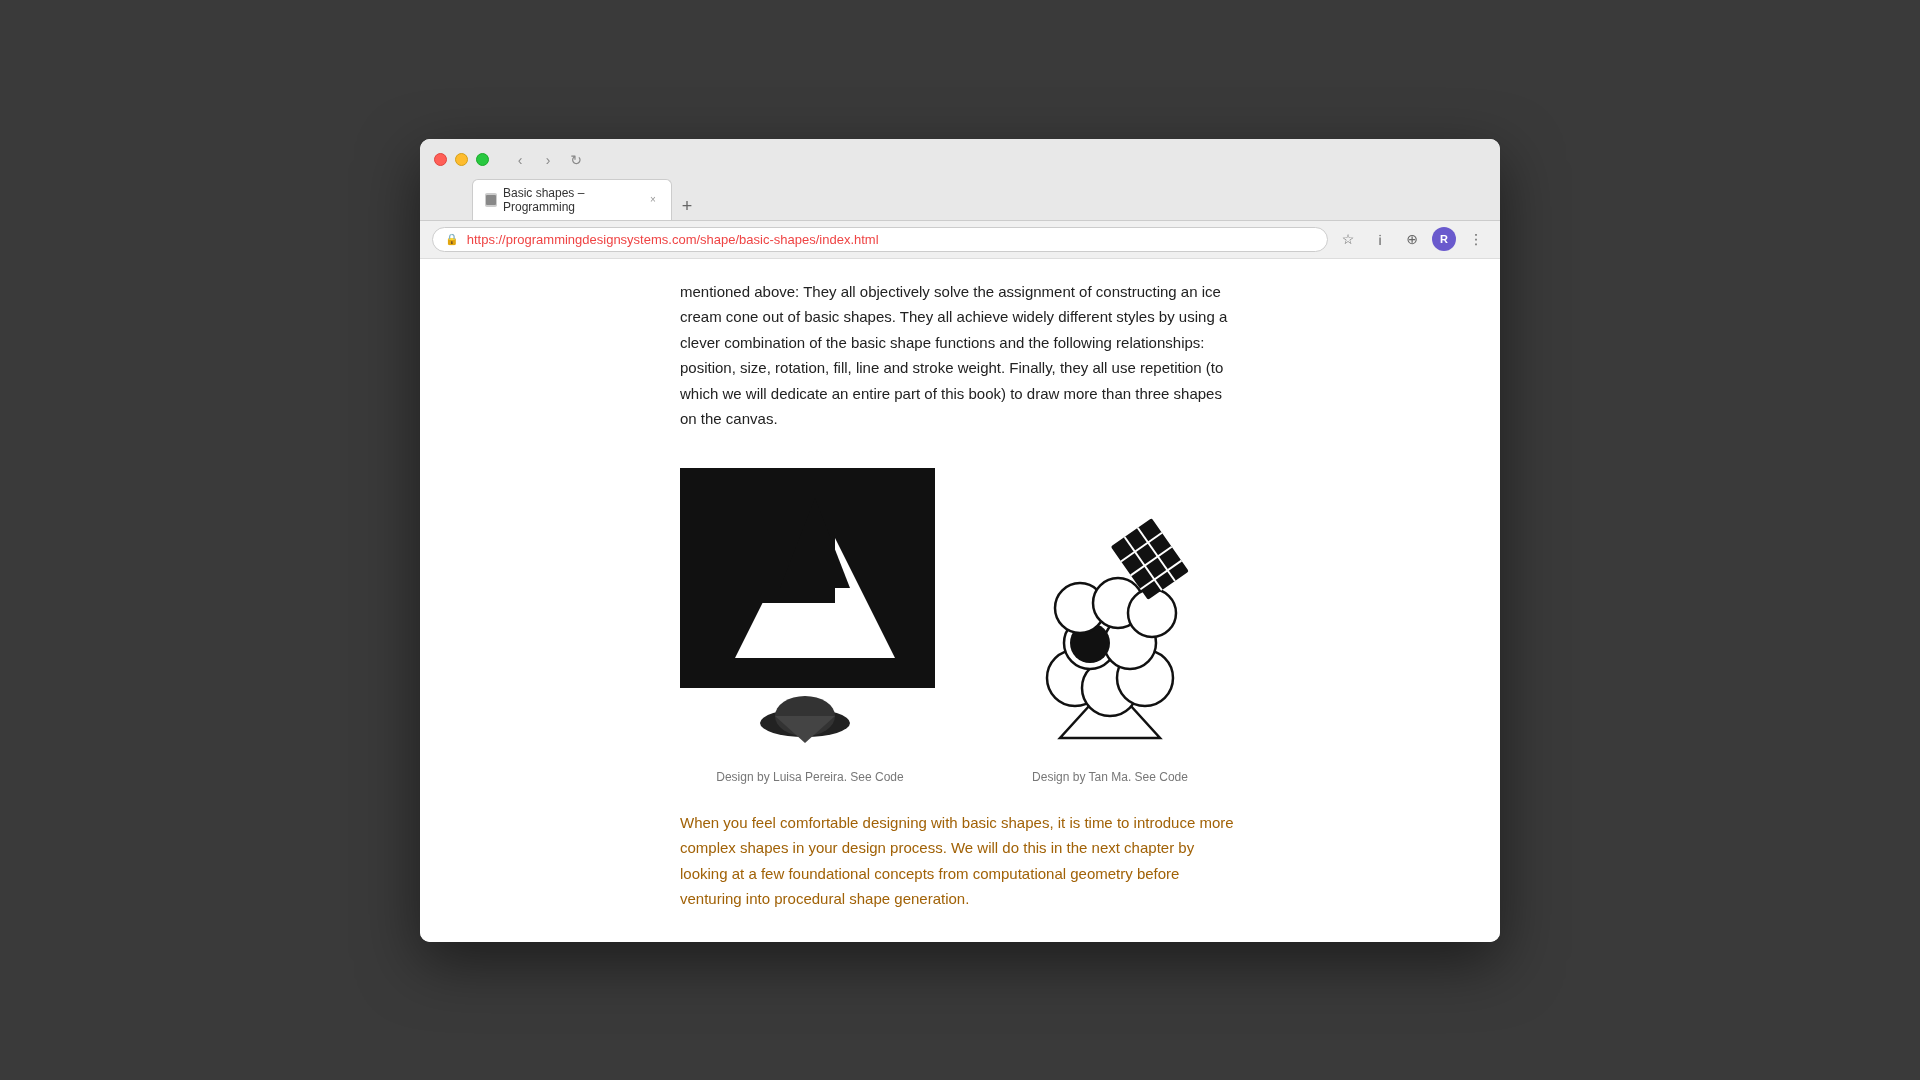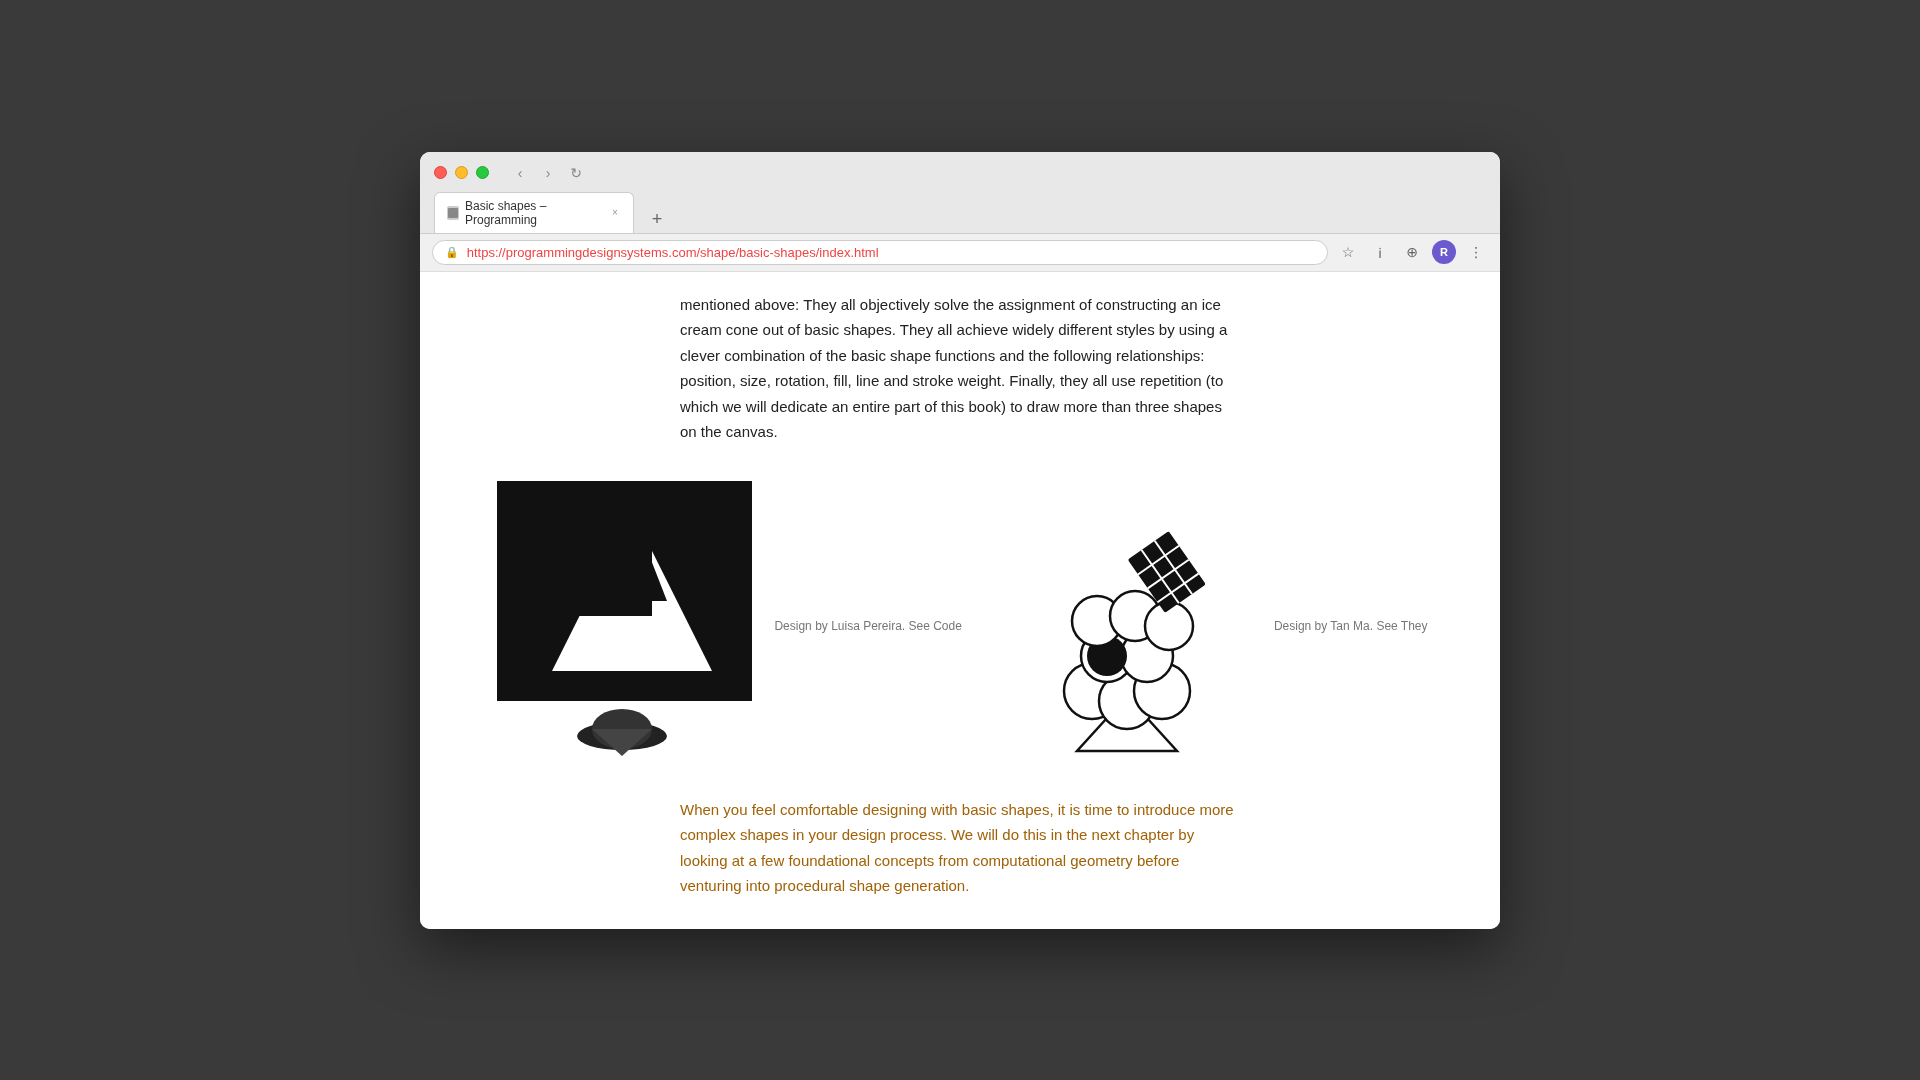--- a/index.html
+++ b/index.html
@@ -60,22 +60,23 @@
       background: none;
       border: none;
       cursor: pointer;
       color: #888;
       font-size: 14px;
     }
 
     .browser-tabs {
       display: flex;
       align-items: flex-end;
-      gap: 10px;
+      gap: 2px;
       margin-top: 4px;
+      margin-left: 38px;
     }
 
     .tab {
       display: flex;
       align-items: center;
       gap: 6px;
       padding: 6px 12px;
       background: #fff;
       border-radius: 6px 6px 0 0;
       font-size: 12px;
@@ -202,21 +203,21 @@
     .images-section {
       display: flex;
       gap: 30px;
       justify-content: center;
       padding: 20px 0 10px;
       align-items: flex-end;
     }
 
     .image-column {
       display: flex;
-      flex-direction: row;
+      flex-direction: column;
       align-items: center;
       gap: 12px;
     }
 
     .image-box {
       width: 270px;
       height: 290px;
       display: flex;
       align-items: center;
       justify-content: center;
@@ -339,21 +340,21 @@
 
               <line x1="130" y1="78" x2="180" y2="78" stroke="white" stroke-width="2"></line>
               <line x1="130" y1="95" x2="180" y2="95" stroke="white" stroke-width="2"></line>
               <line x1="130" y1="112" x2="180" y2="112" stroke="white" stroke-width="2"></line>
               <line x1="147" y1="60" x2="147" y2="125" stroke="white" stroke-width="2"></line>
               <line x1="163" y1="60" x2="163" y2="125" stroke="white" stroke-width="2"></line>
             </g>
           </svg>
         </div>
         <div class="caption">
-          <span>Design by Tan Ma. See They</span>
+          <span>Design by Tan Ma. See Code</span>
         </div>
       </div>
 
     </div>
 
     <p class="closing-text">When you feel comfortable designing with basic shapes, it is time to introduce more complex shapes in your design process. We will do this in the next chapter by looking at a few foundational concepts from computational geometry before venturing into procedural shape generation.</p>
 
   </div>
 </div>
 

